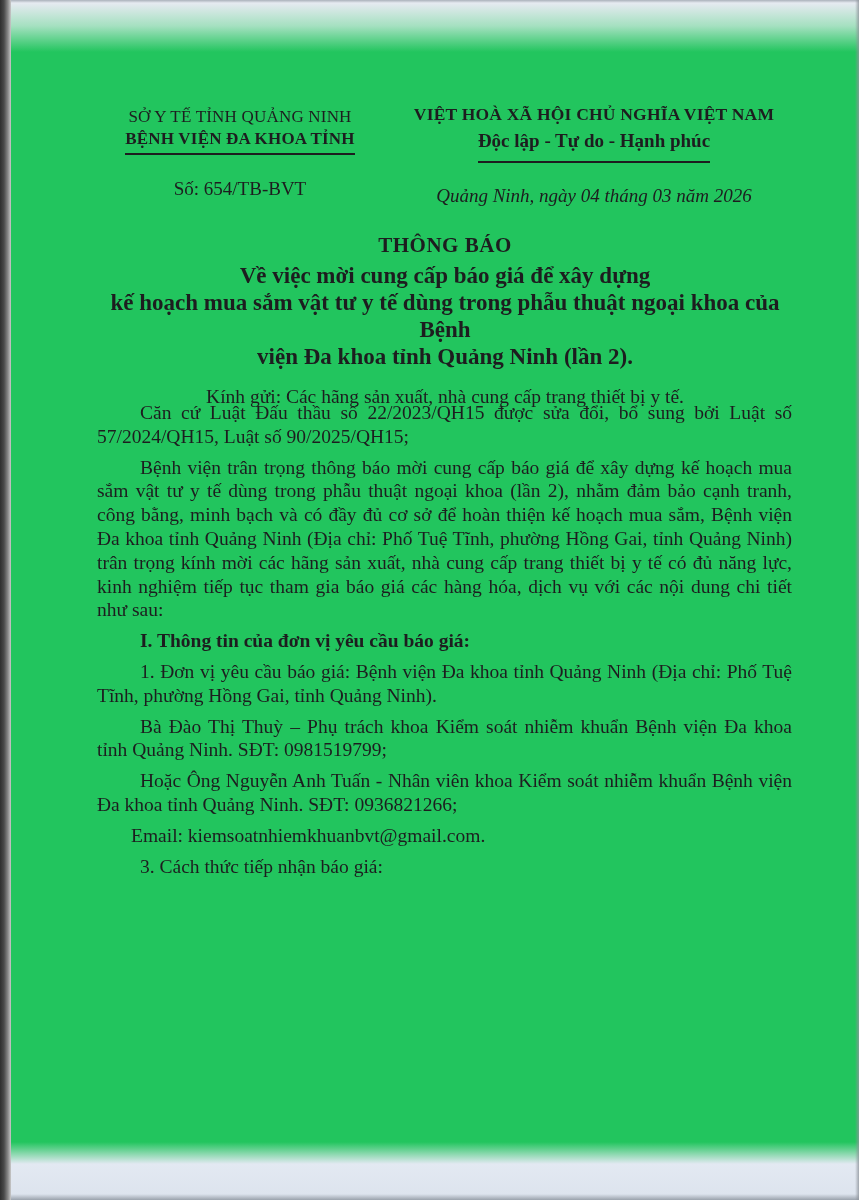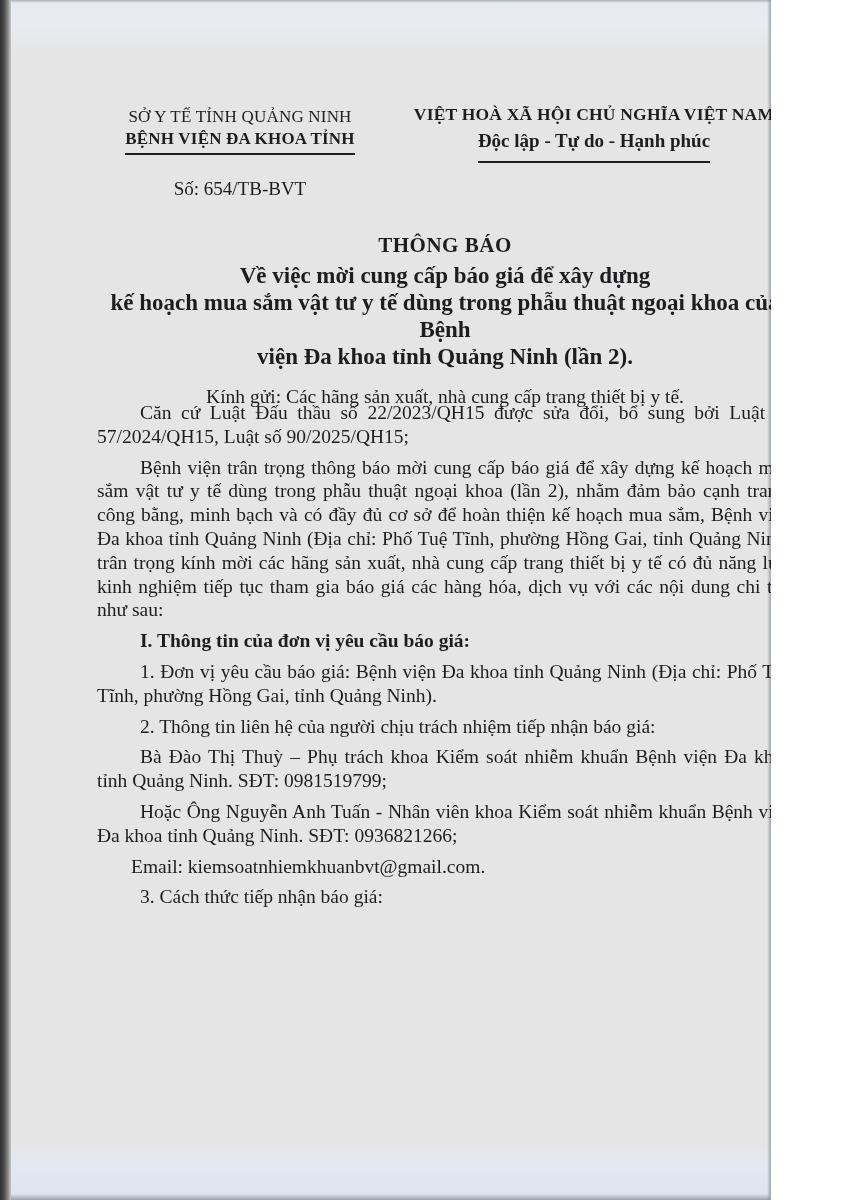--- a/index.html
+++ b/index.html
@@ -1,21 +1,21 @@
 <!DOCTYPE html>
 <html lang="vi"><head>
 <meta charset="utf-8">
 <style>
   html, body { margin: 0; padding: 0; background: #ffffff; }
 
   .sheet {
     position: relative;
-    width: 771px;
+    width: 859px;
     height: 1200px;
-    background: #e5e5e5;
+    background: #22c55e;
     overflow: hidden;
     font-family: "Liberation Serif", "DejaVu Serif", serif;
     color: #1d1d1f;
   }
 
   
   .edge-left {
     position: absolute; left: 0; top: 0; width: 11px; height: 100%;
     background: linear-gradient(to right, #2e2e2e 0px, #4a4a4a 4px, #8a8a8a 8px, #c9c9c9 11px);
   }
@@ -90,35 +90,35 @@
 
   <div class="hdr-left">
     <div class="dept">SỞ Y TẾ TỈNH QUẢNG NINH</div>
     <div><span class="org">BỆNH VIỆN ĐA KHOA TỈNH</span></div>
     <div class="doc-no">Số: 654/TB-BVT</div>
   </div>
 
   <div class="hdr-right">
     <div class="motto1">VIỆT HOÀ XÃ HỘI CHỦ NGHĨA VIỆT NAM</div>
     <div><span class="motto2">Độc lập - Tự do - Hạnh phúc</span></div>
+    <div class="place-date">Quảng Ninh, ngày 04 tháng 03 năm 2026</div>
   </div>
 
   <div class="title-block">
     <div class="title-main">THÔNG BÁO</div>
     <div class="title-sub">Về việc mời cung cấp báo giá để xây dựng</div>
     <div class="title-sub">kế hoạch mua sắm vật tư y tế dùng trong phẫu thuật ngoại khoa của Bệnh</div>
     <div class="title-sub">viện Đa khoa tỉnh Quảng Ninh (lần 2).</div>
     <div class="salutation">Kính gửi: Các hãng sản xuất, nhà cung cấp trang thiết bị y tế.</div>
   </div>
 
   <div class="doc-body">
     <p>Căn cứ Luật Đấu thầu số 22/2023/QH15 được sửa đổi, bổ sung bởi Luật số 57/2024/QH15, Luật số 90/2025/QH15;</p>
     <p>Bệnh viện trân trọng thông báo mời cung cấp báo giá để xây dựng kế hoạch mua sắm vật tư y tế dùng trong phẫu thuật ngoại khoa (lần 2), nhằm đảm bảo cạnh tranh, công bằng, minh bạch và có đầy đủ cơ sở để hoàn thiện kế hoạch mua sắm, Bệnh viện Đa khoa tỉnh Quảng Ninh (Địa chỉ: Phố Tuệ Tĩnh, phường Hồng Gai, tỉnh Quảng Ninh) trân trọng kính mời các hãng sản xuất, nhà cung cấp trang thiết bị y tế có đủ năng lực, kinh nghiệm tiếp tục tham gia báo giá các hàng hóa, dịch vụ với các nội dung chi tiết như sau:</p>
     <p class="section-heading">I. Thông tin của đơn vị yêu cầu báo giá:</p>
     <p>1. Đơn vị yêu cầu báo giá: Bệnh viện Đa khoa tỉnh Quảng Ninh (Địa chỉ: Phố Tuệ Tĩnh, phường Hồng Gai, tỉnh Quảng Ninh).</p>
-    <p>2. Thông tin liên hệ của người chịu trách nhiệm tiếp nhận báo giá:</p>
     <p>Bà Đào Thị Thuỳ – Phụ trách khoa Kiểm soát nhiễm khuẩn Bệnh viện Đa khoa tỉnh Quảng Ninh. SĐT: 0981519799;</p>
     <p>Hoặc Ông Nguyễn Anh Tuấn - Nhân viên khoa Kiểm soát nhiễm khuẩn Bệnh viện Đa khoa tỉnh Quảng Ninh. SĐT: 0936821266;</p>
     <p class="email-line">Email: kiemsoatnhiemkhuanbvt@gmail.com.</p>
     <p>3. Cách thức tiếp nhận báo giá:</p>
   </div>
 
 </div>
 
 </body></html>

